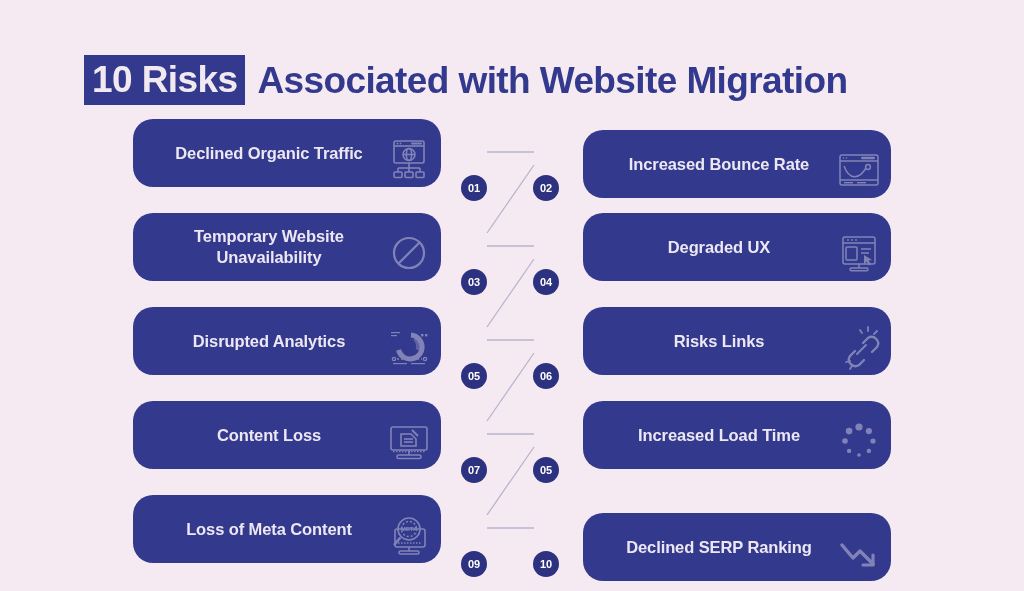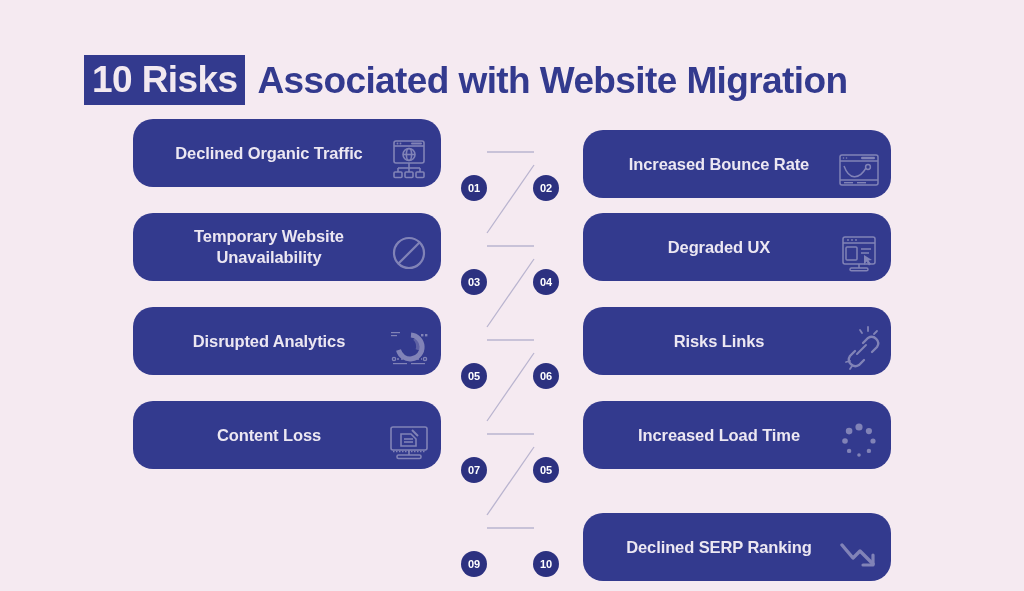--- a/index.html
+++ b/index.html
@@ -208,20 +208,35 @@
         <line x1="19" y1="22" x2="28" y2="22"></line>
         <line x1="19" y1="25" x2="28" y2="25"></line>
         <path d="M27 13 L33 19" stroke-width="2"></path>
         <line x1="24" y1="33" x2="24" y2="38"></line>
         <rect x="12" y="38" width="24" height="3.5" rx="1.5"></rect>
         <line x1="8" y1="34.5" x2="40" y2="34.5" stroke-dasharray="1.5 1.5"></line>
       </svg>
     </span>
   </div>
 
+  <div class="card left" style="top:495px">
+    <span class="card-label">Loss of Meta Content</span>
+    <span class="card-icon">
+      <svg viewBox="0 0 48 48" fill="none" stroke="#cfcce0" stroke-width="1.6">
+        <rect x="10" y="18" width="30" height="18" rx="2"></rect>
+        <circle cx="24" cy="18" r="11"></circle>
+        <circle cx="24" cy="18" r="7.5" stroke-dasharray="2 2"></circle>
+        <text x="24" y="20" font-size="6" fill="#cfcce0" stroke="none" text-anchor="middle" font-family="Liberation Sans, sans-serif" font-weight="bold">META</text>
+        <line x1="15.5" y1="26.5" x2="9" y2="34" stroke-width="2.6"></line>
+        <line x1="24" y1="36" x2="24" y2="40"></line>
+        <rect x="14" y="40" width="20" height="3" rx="1.5"></rect>
+        <line x1="13" y1="32" x2="37" y2="32" stroke-dasharray="1.5 1.5"></line>
+      </svg>
+    </span>
+  </div>
 
   <div class="card right" style="top:130px">
     <span class="card-label">Increased Bounce Rate</span>
     <span class="card-icon">
       <svg viewBox="0 0 48 48" fill="none" stroke="#cfcce0" stroke-width="1.5">
         <rect x="5" y="9" width="38" height="30" rx="2"></rect>
         <line x1="5" y1="15" x2="43" y2="15"></line>
         <circle cx="8.5" cy="12" r="0.8" fill="#cfcce0" stroke="none"></circle>
         <circle cx="11.5" cy="12" r="0.8" fill="#cfcce0" stroke="none"></circle>
         <rect x="26" y="10.8" width="14" height="2.4" rx="1.2" fill="#cfcce0" stroke="none"></rect>

